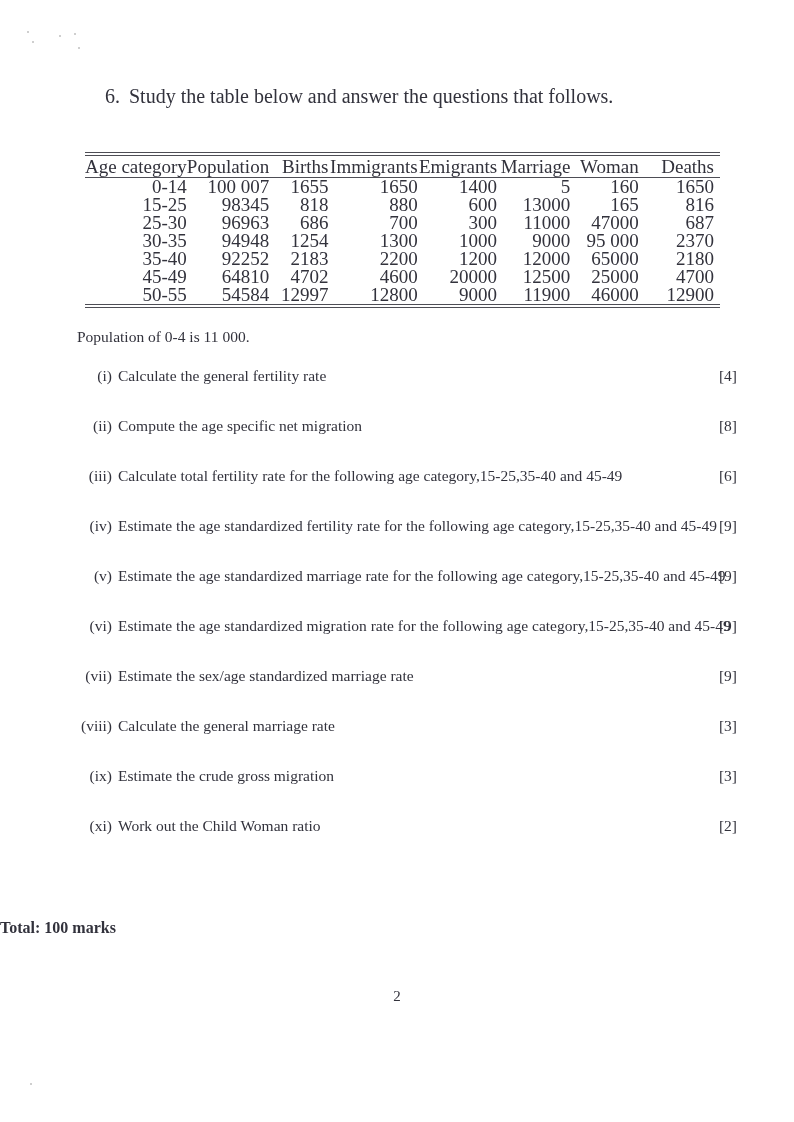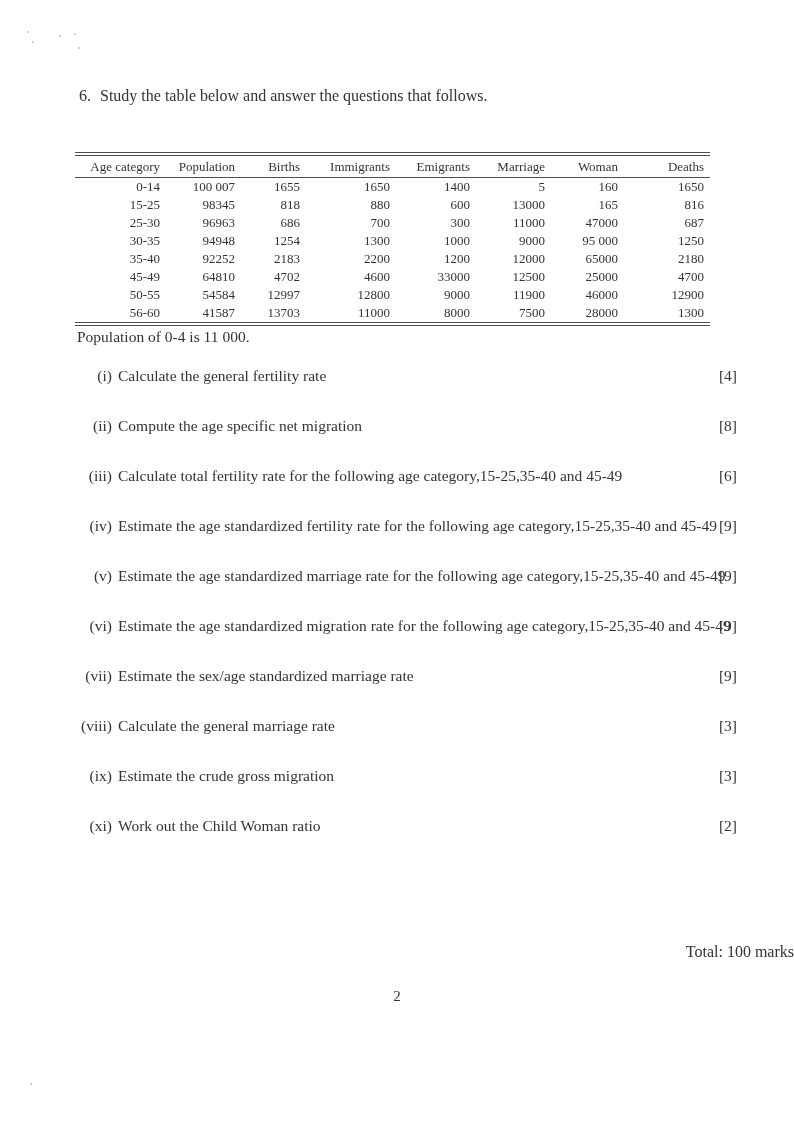--- a/index.html
+++ b/index.html
@@ -14,31 +14,31 @@
   .page { position: absolute; inset: 0; }
 
   
   .speck {
     position: absolute; background: #8a8a8a; border-radius: 50%;
     width: 2px; height: 2px; opacity: .55;
   }
 
   
   .q-header {
-    position: absolute; top: 86px; left: 79px;
-    font-size: 16px; line-height: 20px;
+    position: absolute; top: 86px; left: 105px;
+    font-size: 20px; line-height: 20px;
   }
   .q-header .q-num { margin-right: 9px; }
 
   
   .data-table {
-    position: absolute; top: 152px; left: 75px;
+    position: absolute; top: 152px; left: 85px;
     width: 635px;
     border-collapse: collapse;
-    font-size: 13px;
+    font-size: 19px;
     border-top: 4px double #4d4d55;
     border-bottom: 4px double #4d4d55;
   }
   .data-table th {
     font-weight: normal;
     text-align: right;
     border-bottom: 1.5px solid #4d4d55;
     line-height: 21px;
     padding: 0;
     white-space: nowrap;
@@ -80,23 +80,23 @@
     display: block;
     margin-left: 48px;
     text-align: justify;
   }
   .q-marks {
     position: absolute; right: 0; bottom: 0;
   }
 
   
   .total {
-    position: absolute; top: 943px; left: 0;
-    width: 100%; text-align: right;
-    font-weight: normal; font-size: 16px;
+    position: absolute; top: 919px; left: 0;
+    width: 100%; text-align: left;
+    font-weight: bold; font-size: 16px;
   }
   .pageno {
     position: absolute; top: 988px; left: 0;
     width: 100%; text-align: center;
     font-size: 15px;
   }
 </style>
 </head>
 <body>
 
@@ -158,62 +158,52 @@
           <td class="c7">687</td>
         </tr>
         <tr>
           <td class="c0">30-35</td>
           <td class="c1">94948</td>
           <td class="c2">1254</td>
           <td class="c3">1300</td>
           <td class="c4">1000</td>
           <td class="c5">9000</td>
           <td class="c6">95 000</td>
-          <td class="c7">1250</td>
+          <td class="c7">2370</td>
         </tr>
         <tr>
           <td class="c0">35-40</td>
           <td class="c1">92252</td>
           <td class="c2">2183</td>
           <td class="c3">2200</td>
           <td class="c4">1200</td>
           <td class="c5">12000</td>
           <td class="c6">65000</td>
           <td class="c7">2180</td>
         </tr>
         <tr>
           <td class="c0">45-49</td>
           <td class="c1">64810</td>
           <td class="c2">4702</td>
           <td class="c3">4600</td>
-          <td class="c4">33000</td>
+          <td class="c4">20000</td>
           <td class="c5">12500</td>
           <td class="c6">25000</td>
           <td class="c7">4700</td>
         </tr>
         <tr>
           <td class="c0">50-55</td>
           <td class="c1">54584</td>
           <td class="c2">12997</td>
           <td class="c3">12800</td>
           <td class="c4">9000</td>
           <td class="c5">11900</td>
           <td class="c6">46000</td>
           <td class="c7">12900</td>
         </tr>
-        <tr>
-          <td class="c0">56-60</td>
-          <td class="c1">41587</td>
-          <td class="c2">13703</td>
-          <td class="c3">11000</td>
-          <td class="c4">8000</td>
-          <td class="c5">7500</td>
-          <td class="c6">28000</td>
-          <td class="c7">1300</td>
-        </tr>
       </tbody>
   </table>
 
   <div class="note">Population of 0-4 is 11 000.</div>
 
   <div class="questions" id="questions-list">
       <div class="q-item">
         <span class="q-label">(i)</span>
         <span class="q-text">Calculate the general fertility rate</span>
         <span class="q-marks">[4]</span>

